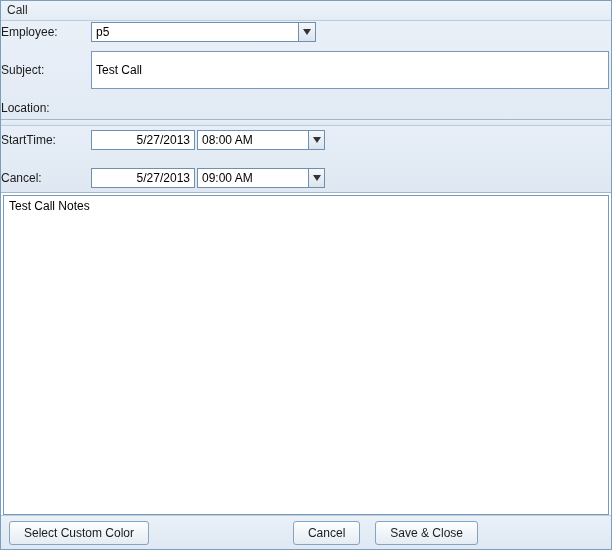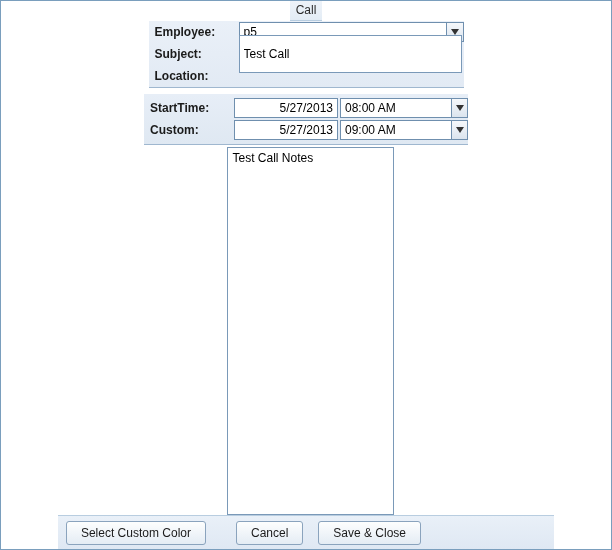--- a/index.html
+++ b/index.html
@@ -13,45 +13,42 @@
     height: 550px;
     overflow: hidden;
   }
   .window {
     width: 612px;
     height: 550px;
     border: 1px solid #7a9ebd;
     display: flex;
     flex-direction: column;
     background: #fff;
-    align-items: center;
   }
   .titlebar {
     height: 20px;
     background: linear-gradient(#eef3f9, #e3ecf5);
     border-bottom: 1px solid #b8cde0;
     padding: 2px 6px;
     font-size: 12px;
     color: #2b2b2b;
   }
   .field-block {
     background: linear-gradient(#eaf0f8, #e2eaf4);
     border-bottom: 1px solid #9fb7cf;
   }
   .row {
     display: flex;
     align-items: center;
     height: 22px;
   }
-  .row + .row { margin-top: 0px; }
+  .row + .row { margin-top: 16px; }
   .label {
     width: 90px;
-    padding-left: 6px;
     color: #1b1b1b;
-    font-weight: bold;
   }
   .txt {
     flex: 1;
     height: 20px;
     border: 1px solid #7a99b8;
     background: #fff;
     padding: 18px 4px;
     font: inherit;
     margin-right: 2px;
   }
@@ -97,21 +94,21 @@
     background: #fff;
     text-align: right;
     padding: 1px 4px;
     font: inherit;
     margin-right: 0;
   }
   .time-combo { width: 128px; margin-left: 2px; }
   .time-combo input { text-align: left; }
   .notes-wrap {
     flex: 1;
-    padding: 2px 2px 0 10px;
+    padding: 2px 2px 0 2px;
     display: flex;
     background: #fff;
   }
   .notes {
     flex: 1;
     border: 1px solid #7a99b8;
     background: #fff;
     padding: 3px 5px;
     font: inherit;
     resize: none;
@@ -179,21 +176,21 @@
       <div class="combo time-combo">
         <input value="08:00 AM" style="">
         <div class="dbtn">
           <svg viewBox="0 0 8 6">
               <path d="M0 0 L8 0 L4 6 Z" fill="#333"></path>
             </svg>
         </div>
       </div>
     </div>
     <div class="row">
-      <div class="label">Custom:</div>
+      <div class="label">Cancel:</div>
       <input class="date-input" value="5/27/2013" style="">
       <div class="combo time-combo">
         <input value="09:00 AM" style="">
         <div class="dbtn">
           <svg viewBox="0 0 8 6">
               <path d="M0 0 L8 0 L4 6 Z" fill="#333"></path>
             </svg>
         </div>
       </div>
     </div>

